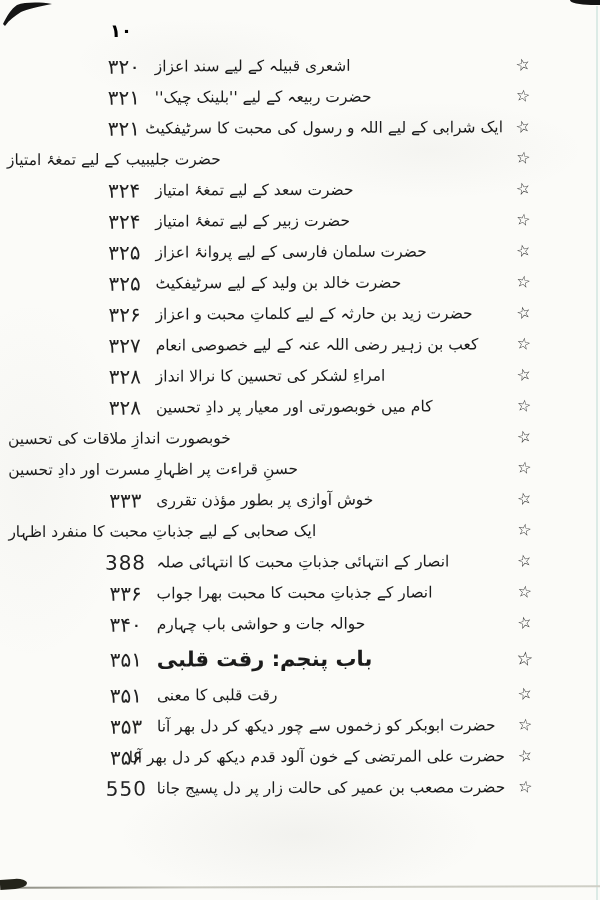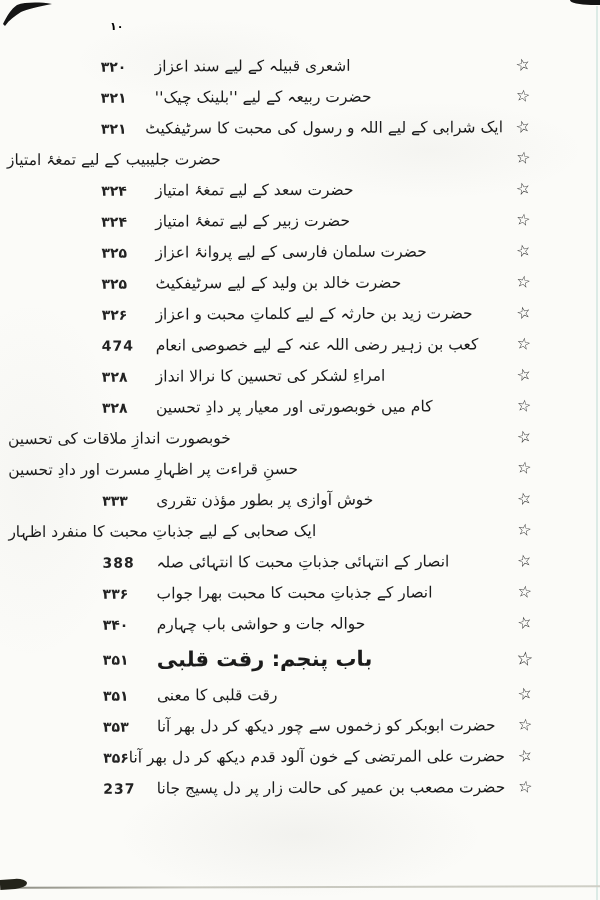--- a/index.html
+++ b/index.html
@@ -23,29 +23,29 @@
   .edge-right{ position:absolute; top:6px; bottom:0; right:2px; width:2px;
                background:#dcebe6; }
   .rule-bottom{ position:absolute; top:886px; left:12px; right:0; height:1.5px;
                 background:linear-gradient(to right,#8f8f85,#c6c6bd 30%,#cfcfc6);
                 transform:rotate(-0.15deg); }
   .blob-bl{ position:absolute; top:879px; left:0; width:27px; height:10px;
             background:#23231a; border-radius:0 90% 90% 0 / 0 100% 100% 0;
             transform:rotate(-4deg); }
 
   .folio{ position:absolute; top:20px; left:110px;
-          font-size:11px; font-weight:bold; letter-spacing:1px; color:#000000; }
+          font-size:18px; font-weight:bold; letter-spacing:1px; color:#000000; }
 
   .toc{ position:absolute; top:50px; left:0; right:0;
         display:flex; flex-direction:column; transform:rotate(-0.2deg); }
 
   .row{ display:flex; align-items:center; height:31px; }
   .num{ width:148px; padding-left:102px; flex:none;
-        font-size:14px; font-weight:700; letter-spacing:1px; color:#222;
-        white-space:nowrap; }
+        font-size:20px; font-weight:400; letter-spacing:1px; color:#222;
+        white-space:nowrap;text-align:center; }
   .title{ flex:1; min-width:0; direction:rtl; text-align:left; 
           font-size:15.5px; color:#1b1b1b; white-space:nowrap; padding-left:8px; }
   .star{ flex:none; width:28px; margin-right:62px; margin-left:6px;
          text-align:center; font-size:16px; color:#2a2a2a;
          transform:rotate(-14deg); }
   .row:nth-child(even) .star{ transform:rotate(9deg); }
 
   .row.chapter{ height:40px; }
   .row.chapter .title{ font-size:21px; font-weight:bold; }
   .row.chapter .star{ font-size:19px; }
@@ -113,21 +113,21 @@
     <span class="star">☆</span>
   </div>
 
   <div class="row">
     <span class="num">۳۲۶</span>
     <span class="title" dir="rtl">حضرت زید بن حارثہ کے لیے کلماتِ محبت و اعزاز</span>
     <span class="star">☆</span>
   </div>
 
   <div class="row">
-    <span class="num">474</span>
+    <span class="num">۳۲۷</span>
     <span class="title" dir="rtl">کعب بن زہیر رضی اللہ عنہ کے لیے خصوصی انعام</span>
     <span class="star">☆</span>
   </div>
 
   <div class="row">
     <span class="num">۳۲۸</span>
     <span class="title" dir="rtl">امراءِ لشکر کی تحسین کا نرالا انداز</span>
     <span class="star">☆</span>
   </div>
 
@@ -194,17 +194,17 @@
     <span class="star">☆</span>
   </div>
 
   <div class="row">
     <span class="num">۳۵۶</span>
     <span class="title" dir="rtl">حضرت علی المرتضی کے خون آلود قدم دیکھ کر دل بھر آنا</span>
     <span class="star">☆</span>
   </div>
 
   <div class="row">
-    <span class="num">237</span>
+    <span class="num">550</span>
     <span class="title" dir="rtl">حضرت مصعب بن عمیر کی حالت زار پر دل پسیج جانا</span>
     <span class="star">☆</span>
   </div>
 </div>
 
 </body></html>

